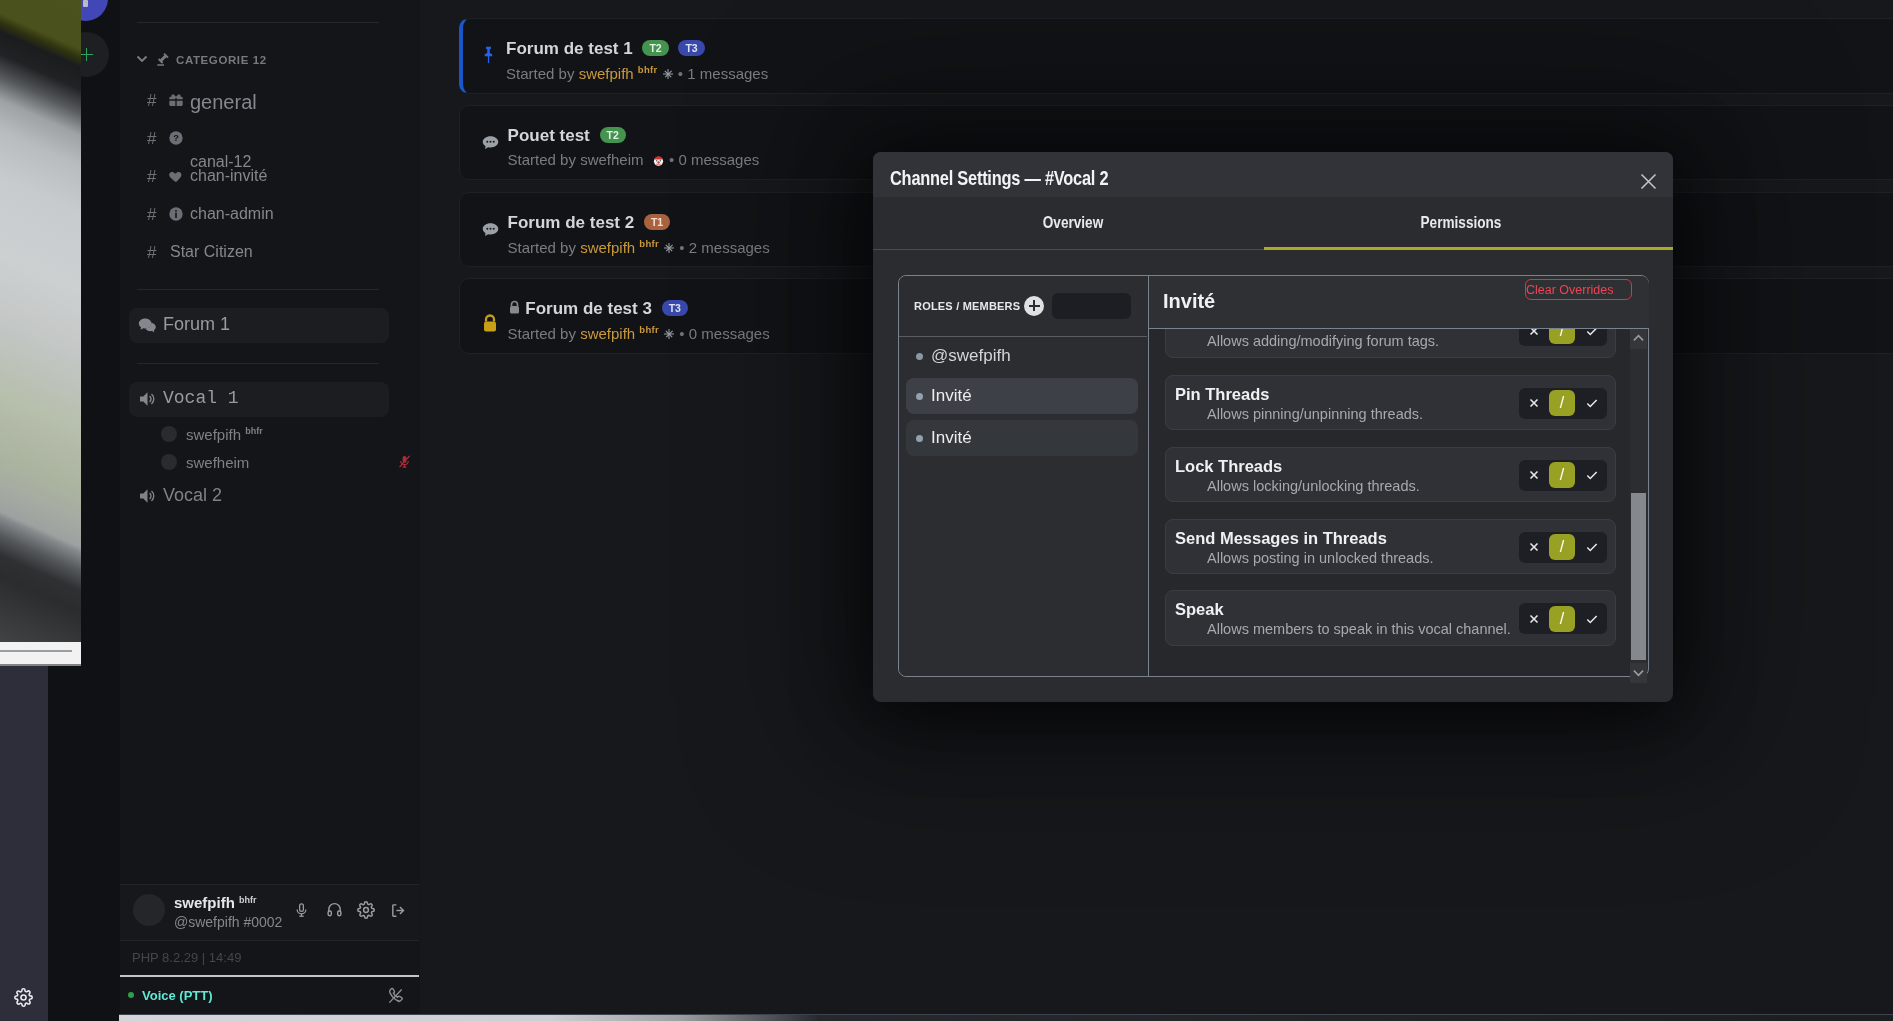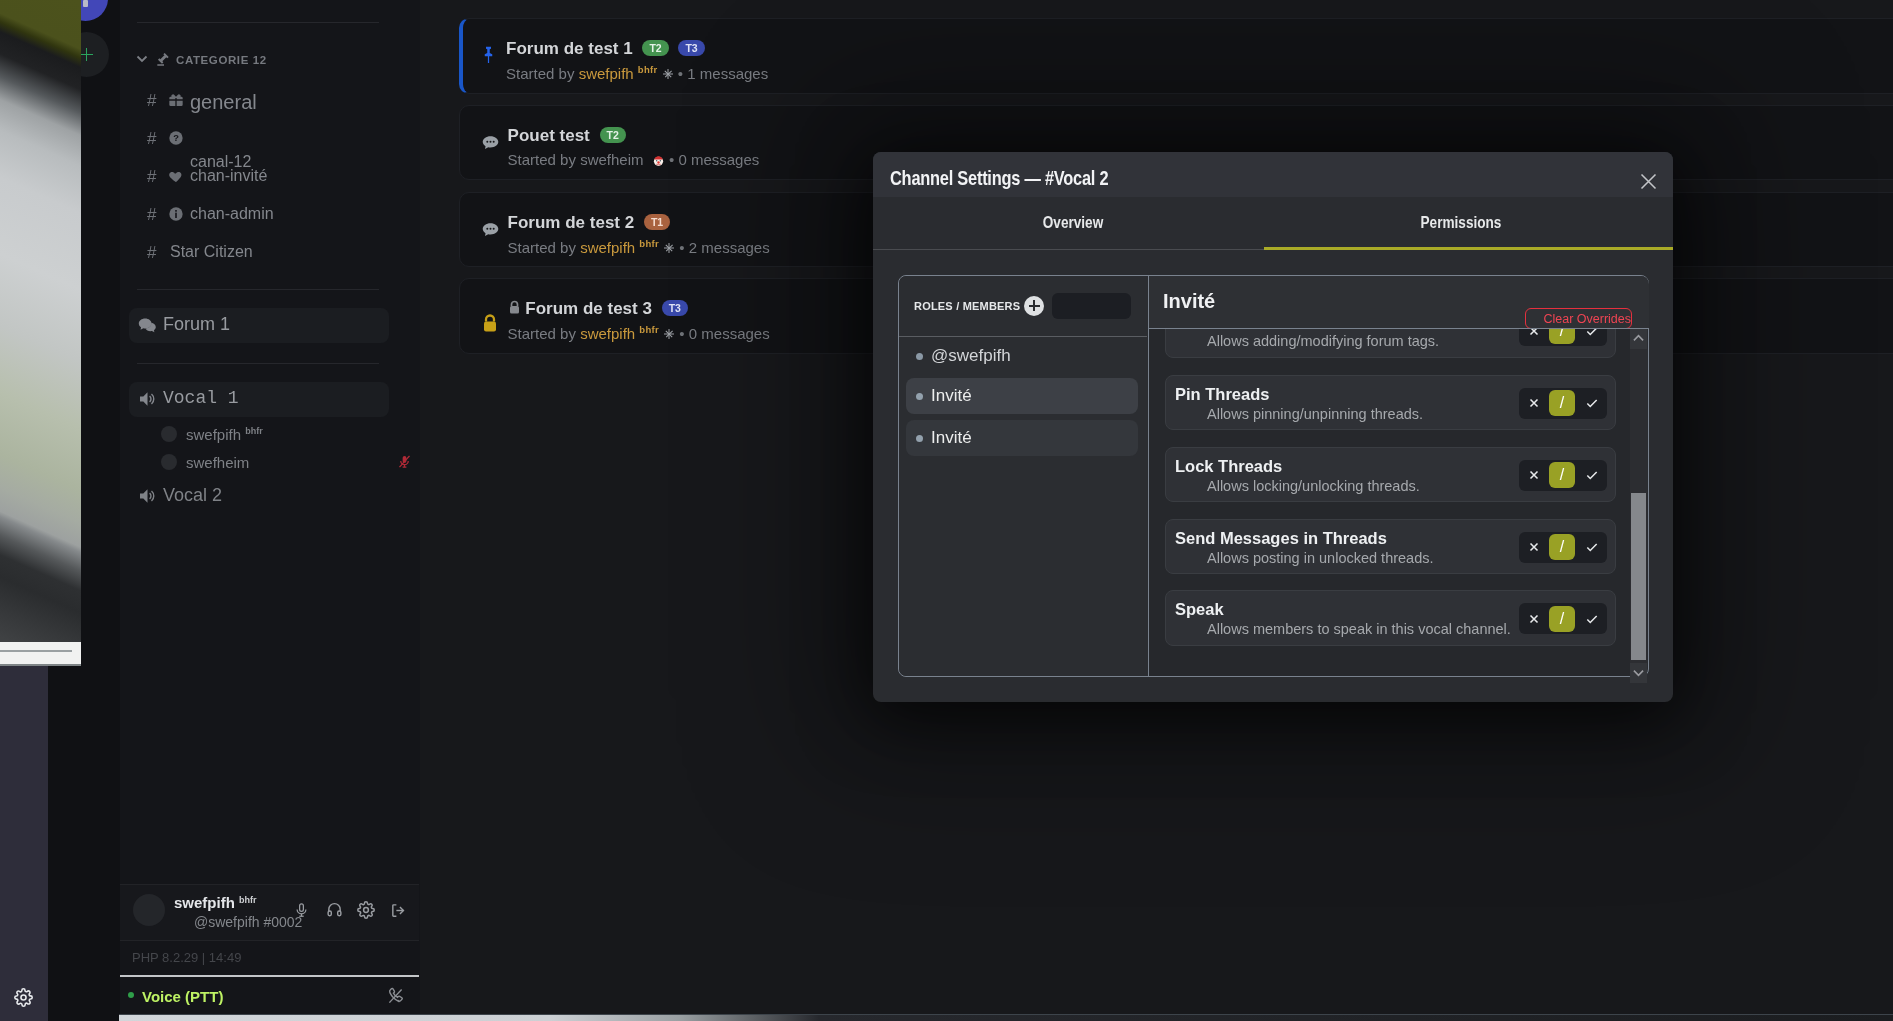--- a/index.html
+++ b/index.html
@@ -121,21 +121,21 @@
 <svg class="abs" style="left:137px;top:486px;" width="21" height="20" viewBox="0 0 24 24" fill="#7f8287">
     <path d="M3 9v6h4l5 5V4L7 9H3z"></path>
     <path d="M14.5 8.5a4.5 4.5 0 0 1 0 7" stroke="#7f8287" stroke-width="1.7" fill="none"></path>
     <path d="M16.8 6a8 8 0 0 1 0 12" stroke="#7f8287" stroke-width="1.7" fill="none"></path>
   </svg>
 <div class="abs" style="left:163px;top:485px;font-size:18px;color:#7f8287;">Vocal 2</div>
 
 <div class="abs" style="left:120px;top:884px;width:299px;height:57px;background:#17181c;border-top:1px solid #222327;border-bottom:1px solid #222327;"></div>
 <div class="abs" style="left:133px;top:894px;width:32px;height:32px;border-radius:50%;background:#24262a;"></div>
 <div class="abs" style="left:174px;top:894px;font-size:15px;font-weight:bold;color:#e4e6e9;">swefpifh <span style="font-size:9px;vertical-align:5px;color:#cfd1d4;">bhfr</span></div>
-<div class="abs" style="left:174px;top:914px;font-size:14px;color:#84878c;margin-left:20px;">@swefpifh #0002</div>
+<div class="abs" style="left:174px;top:914px;font-size:14px;color:#84878c;">@swefpifh #0002</div>
 <svg class="abs" style="left:294px;top:900px;" width="15" height="20" viewBox="0 0 24 24" fill="none" stroke="#9a9da2" stroke-width="2">
     <rect x="9" y="2" width="6" height="12" rx="3"></rect>
     <path d="M5 11a7 7 0 0 0 14 0"></path>
     <path d="M12 18v4"></path>
     <path d="M8.5 22h7"></path>
   </svg>
 <svg class="abs" style="left:326px;top:901px;" width="17" height="18" viewBox="0 0 24 24" fill="none" stroke="#9a9da2" stroke-width="2">
     <path d="M4 14v-3a8 8 0 0 1 16 0v3"></path>
     <rect x="3" y="13.5" width="4.5" height="6.5" rx="2"></rect>
     <rect x="16.5" y="13.5" width="4.5" height="6.5" rx="2"></rect>
@@ -146,21 +146,21 @@
   </svg>
 <svg class="abs" style="left:390px;top:902px;" width="17" height="17" viewBox="0 0 24 24" fill="none" stroke="#9a9da2" stroke-width="2">
     <path d="M9 4H5a1 1 0 0 0-1 1v14a1 1 0 0 0 1 1h4"></path>
     <path d="M14 7l5 5-5 5"></path>
     <path d="M19 12H9"></path>
   </svg>
 
 <div class="abs" style="left:132px;top:950px;font-size:13px;color:#44464b;">PHP 8.2.29 | 14:49</div>
 <div class="abs" style="left:120px;top:975px;width:299px;height:1.5px;background:#c3c5c8;"></div>
 <div class="abs" style="left:128px;top:992px;width:6px;height:6px;border-radius:50%;background:#2f9e49;"></div>
-<div class="abs" style="left:142px;top:988px;font-size:15px;font-weight:bold;color:#bef264;">Voice (PTT)</div>
+<div class="abs" style="left:142px;top:988px;font-size:13px;font-weight:bold;color:#5eead4;">Voice (PTT)</div>
 <svg class="abs" style="left:385px;top:986px;" width="21" height="21" viewBox="0 0 24 24" fill="none" stroke="#8b8e93" stroke-width="1.6">
     <path d="M15.5 17.5c-2-.9-4-2.3-5.8-4.1C7.9 11.6 6.5 9.6 5.6 7.6 5 6.2 5.4 4.8 6.4 4l1.2-1c.5-.4 1.2-.3 1.5.2l1.6 2.6c.3.5.2 1.1-.2 1.5l-.9.9c.7 1.3 3.4 4 4.7 4.7l.9-.9c.4-.4 1-.5 1.5-.2l2.6 1.6c.5.3.6 1 .2 1.5l-1 1.2c-.8 1-2.2 1.4-3 .9z"></path>
     <path d="M19 4L5 19"></path>
   </svg>
 
 <div class="abs" style="left:119px;top:1013.5px;width:1774px;height:1.5px;background:#3d444b;"></div>
 <div class="abs" style="left:119px;top:1015px;width:1774px;height:6px;background:linear-gradient(to right,#d2d6da 0px,#ccd0d4 430px,#9aa0a3 560px,#26282d 700px,#1b1d20 1774px);"></div>
 
 <div class="card abs" style="left:458.6px;top:17.6px;height:76px;border-left:4.5px solid #1956c8;">
   <svg class="abs" style="left:18px;top:26px;" width="15" height="21" viewBox="0 0 24 32" fill="#2563eb">
@@ -255,21 +255,21 @@
   <div class="abs" style="left:58px;top:194px;font-size:17px;color:#d3d5d8;">@swefpifh</div>
   <div class="abs" style="left:33px;top:225.6px;width:232px;height:36.4px;background:#3d4046;border-radius:8px;"></div>
   <div class="abs" style="left:42.5px;top:240.5px;width:7px;height:7px;border-radius:50%;background:#93a1ad;"></div>
   <div class="abs" style="left:58px;top:234px;font-size:17px;color:#eceded;">Invité</div>
   <div class="abs" style="left:33px;top:267.8px;width:232px;height:36.4px;background:#34373c;border-radius:8px;"></div>
   <div class="abs" style="left:42.5px;top:282.7px;width:7px;height:7px;border-radius:50%;background:#93a1ad;"></div>
   <div class="abs" style="left:58px;top:276px;font-size:17px;color:#eceded;">Invité</div>
 
   <div class="abs" style="left:275.5px;top:124px;width:500px;height:52.6px;background:#2e3034;border-radius:0 8px 0 0;"></div>
   <div class="abs" style="left:290px;top:138px;font-size:20px;font-weight:bold;color:#f0f1f3;">Invité</div>
-  <div class="abs" style="left:652px;top:156px;width:107px;height:21px;border:1.5px solid #e5303e;border-radius:6px;color:#ef4453;font-size:12.5px;text-align:right;line-height:21px;">Clear Overrides</div>
+  <div class="abs" style="left:652px;top:127px;width:107px;height:21px;border:1.5px solid #e5303e;border-radius:6px;color:#ef4453;font-size:12.5px;text-align:left;line-height:21px;">Clear Overrides</div>
   <div class="abs" style="left:275.5px;top:175.6px;width:500px;height:1px;background:#79828e;"></div>
 
   <div class="abs" style="left:275.5px;top:176.6px;width:481px;height:347.4px;background:#26282c;overflow:hidden;border-radius:0 0 0 0;">
     <div class="perm" style="top:-26.6px;">
       <div class="pdesc">Allows adding/modifying forum tags.</div>
       <div class="pbtns">
           <svg class="px" viewBox="0 0 24 24">
             <path d="M6 6l12 12M18 6L6 18"></path>
           </svg>
           <div class="pslash">/</div>

